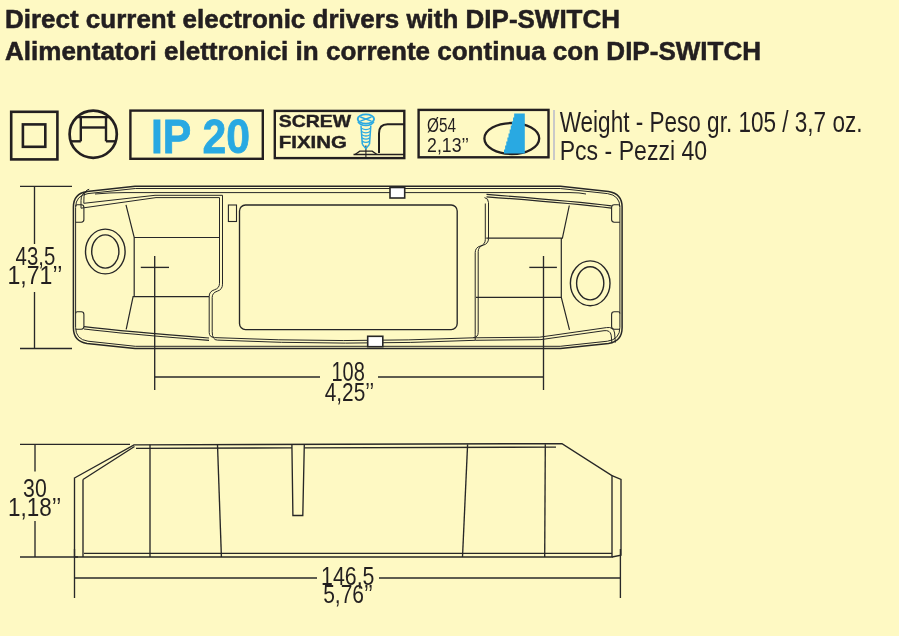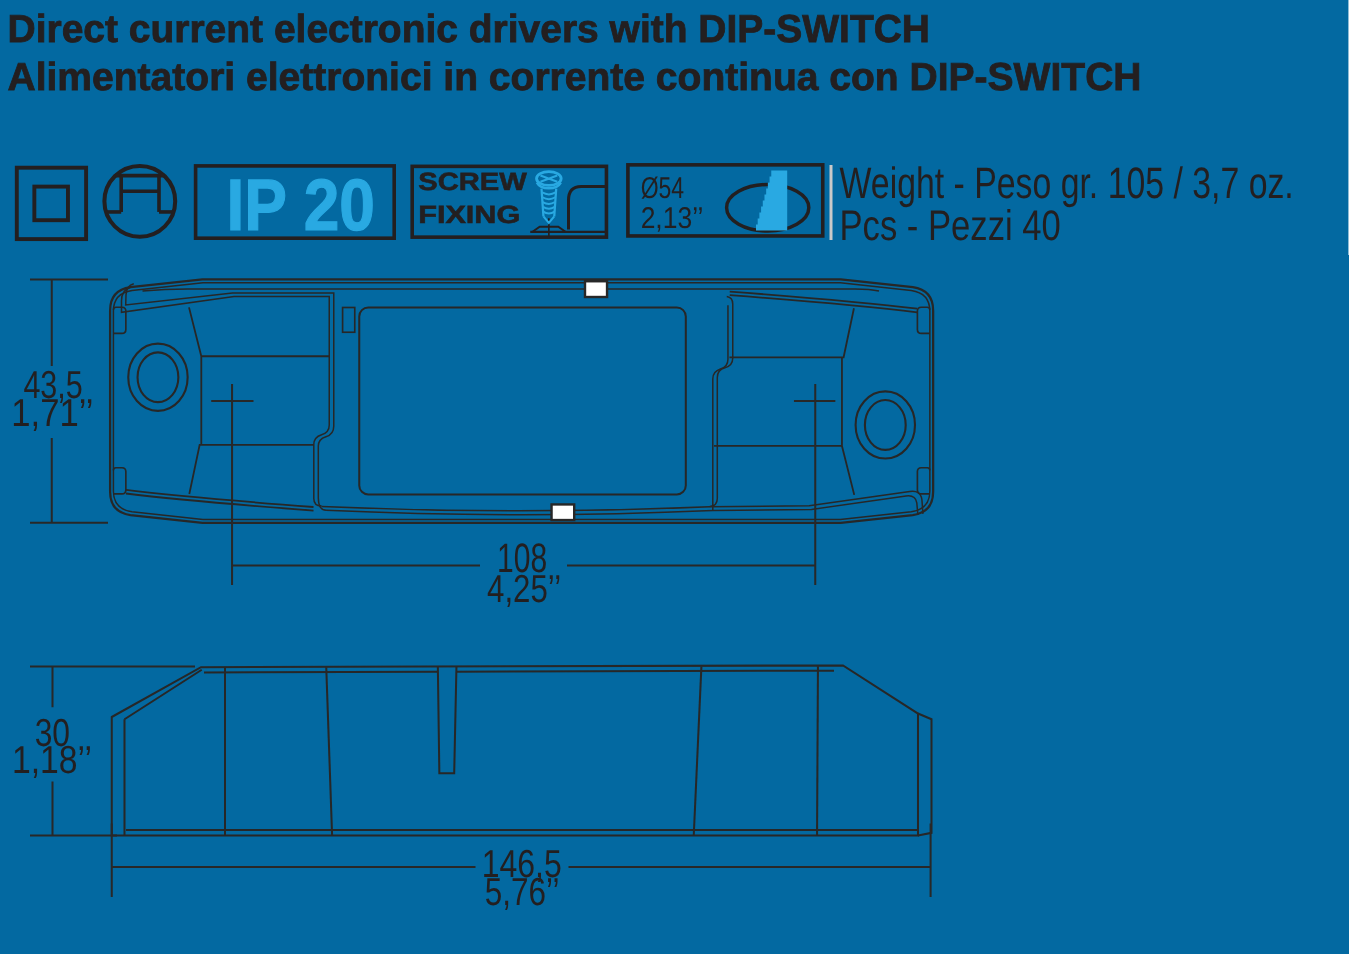--- a/index.html
+++ b/index.html
@@ -1,16 +1,16 @@
 <!DOCTYPE html>
 <html><head>
 <meta charset="utf-8">
 <style>
 html,body{margin:0;padding:0;background:#fff;}
-#page{position:relative;width:899px;height:636px;background:#0369a1;overflow:hidden;}
+#page{position:relative;width:899px;height:636px;background:#fef9c3;overflow:hidden;}
 svg{position:absolute;left:0;top:0;}
 text{font-family:"Liberation Sans",sans-serif;}
 svg text{fill:#231f20;}
 text.cy{fill:#29a9e2 !important;}
 .b{font-weight:bold;}
 </style>
 </head>
 <body>
 <div id="page">
 <svg width="899" height="636" viewBox="0 0 899 636">

